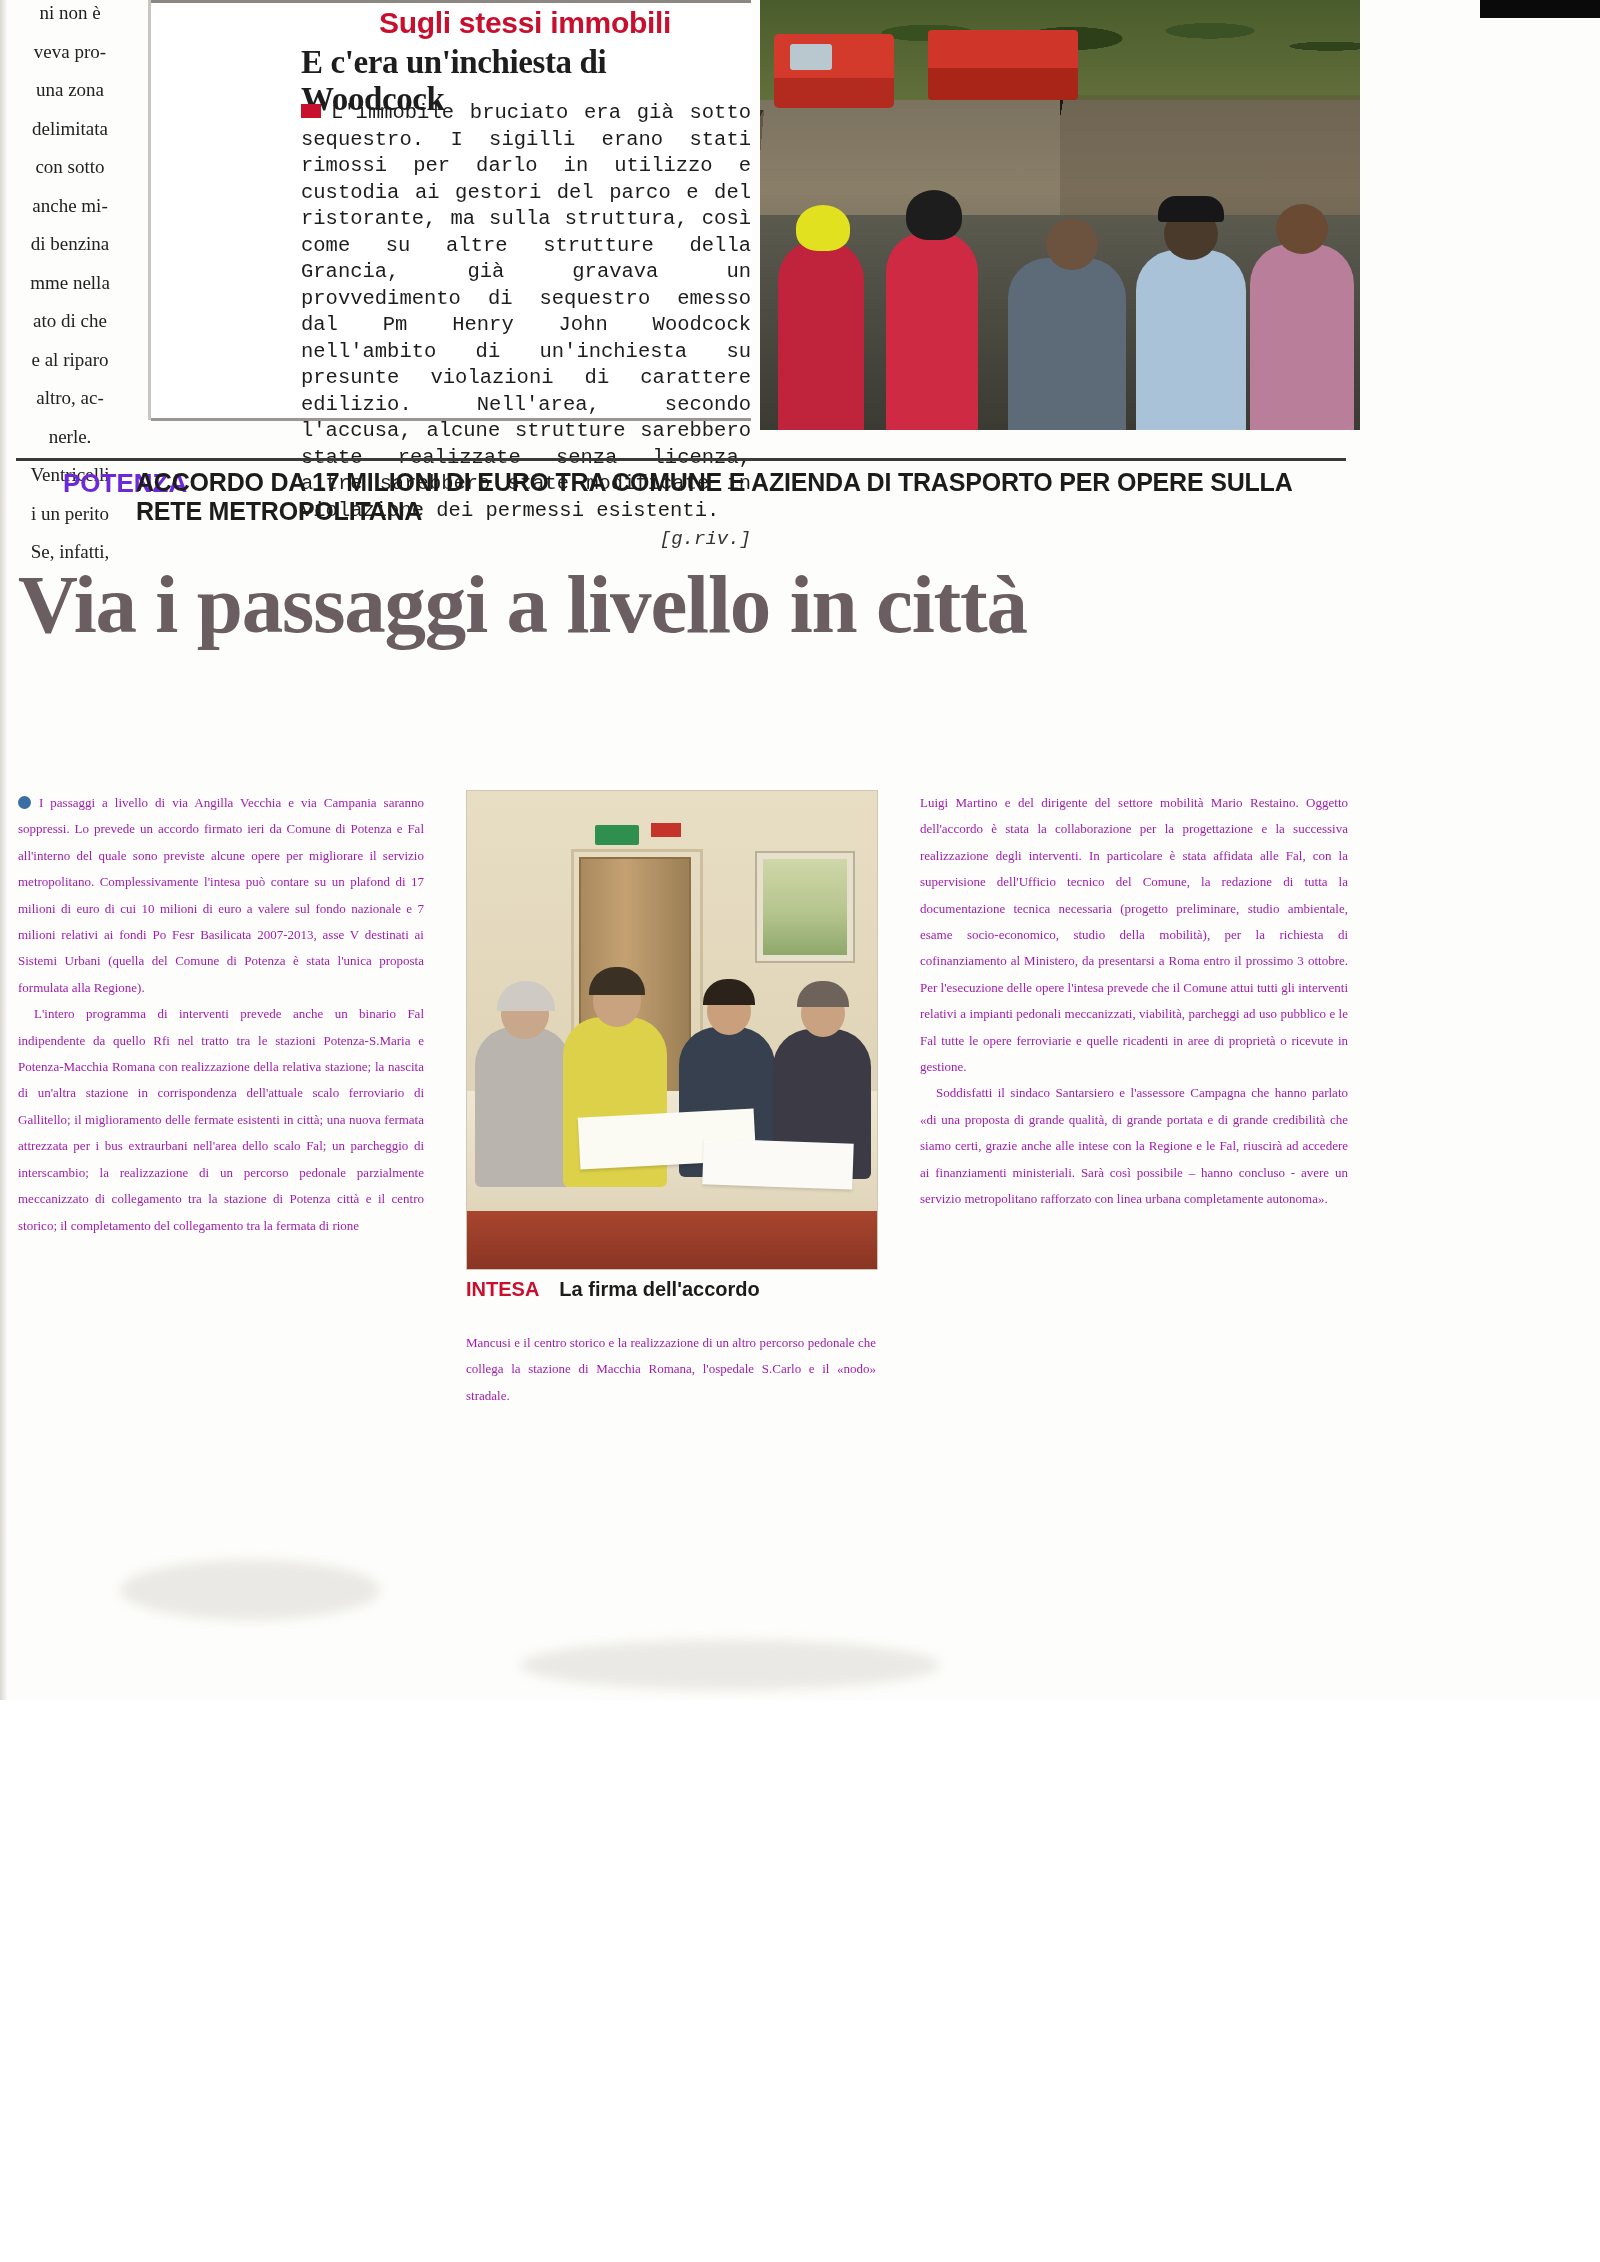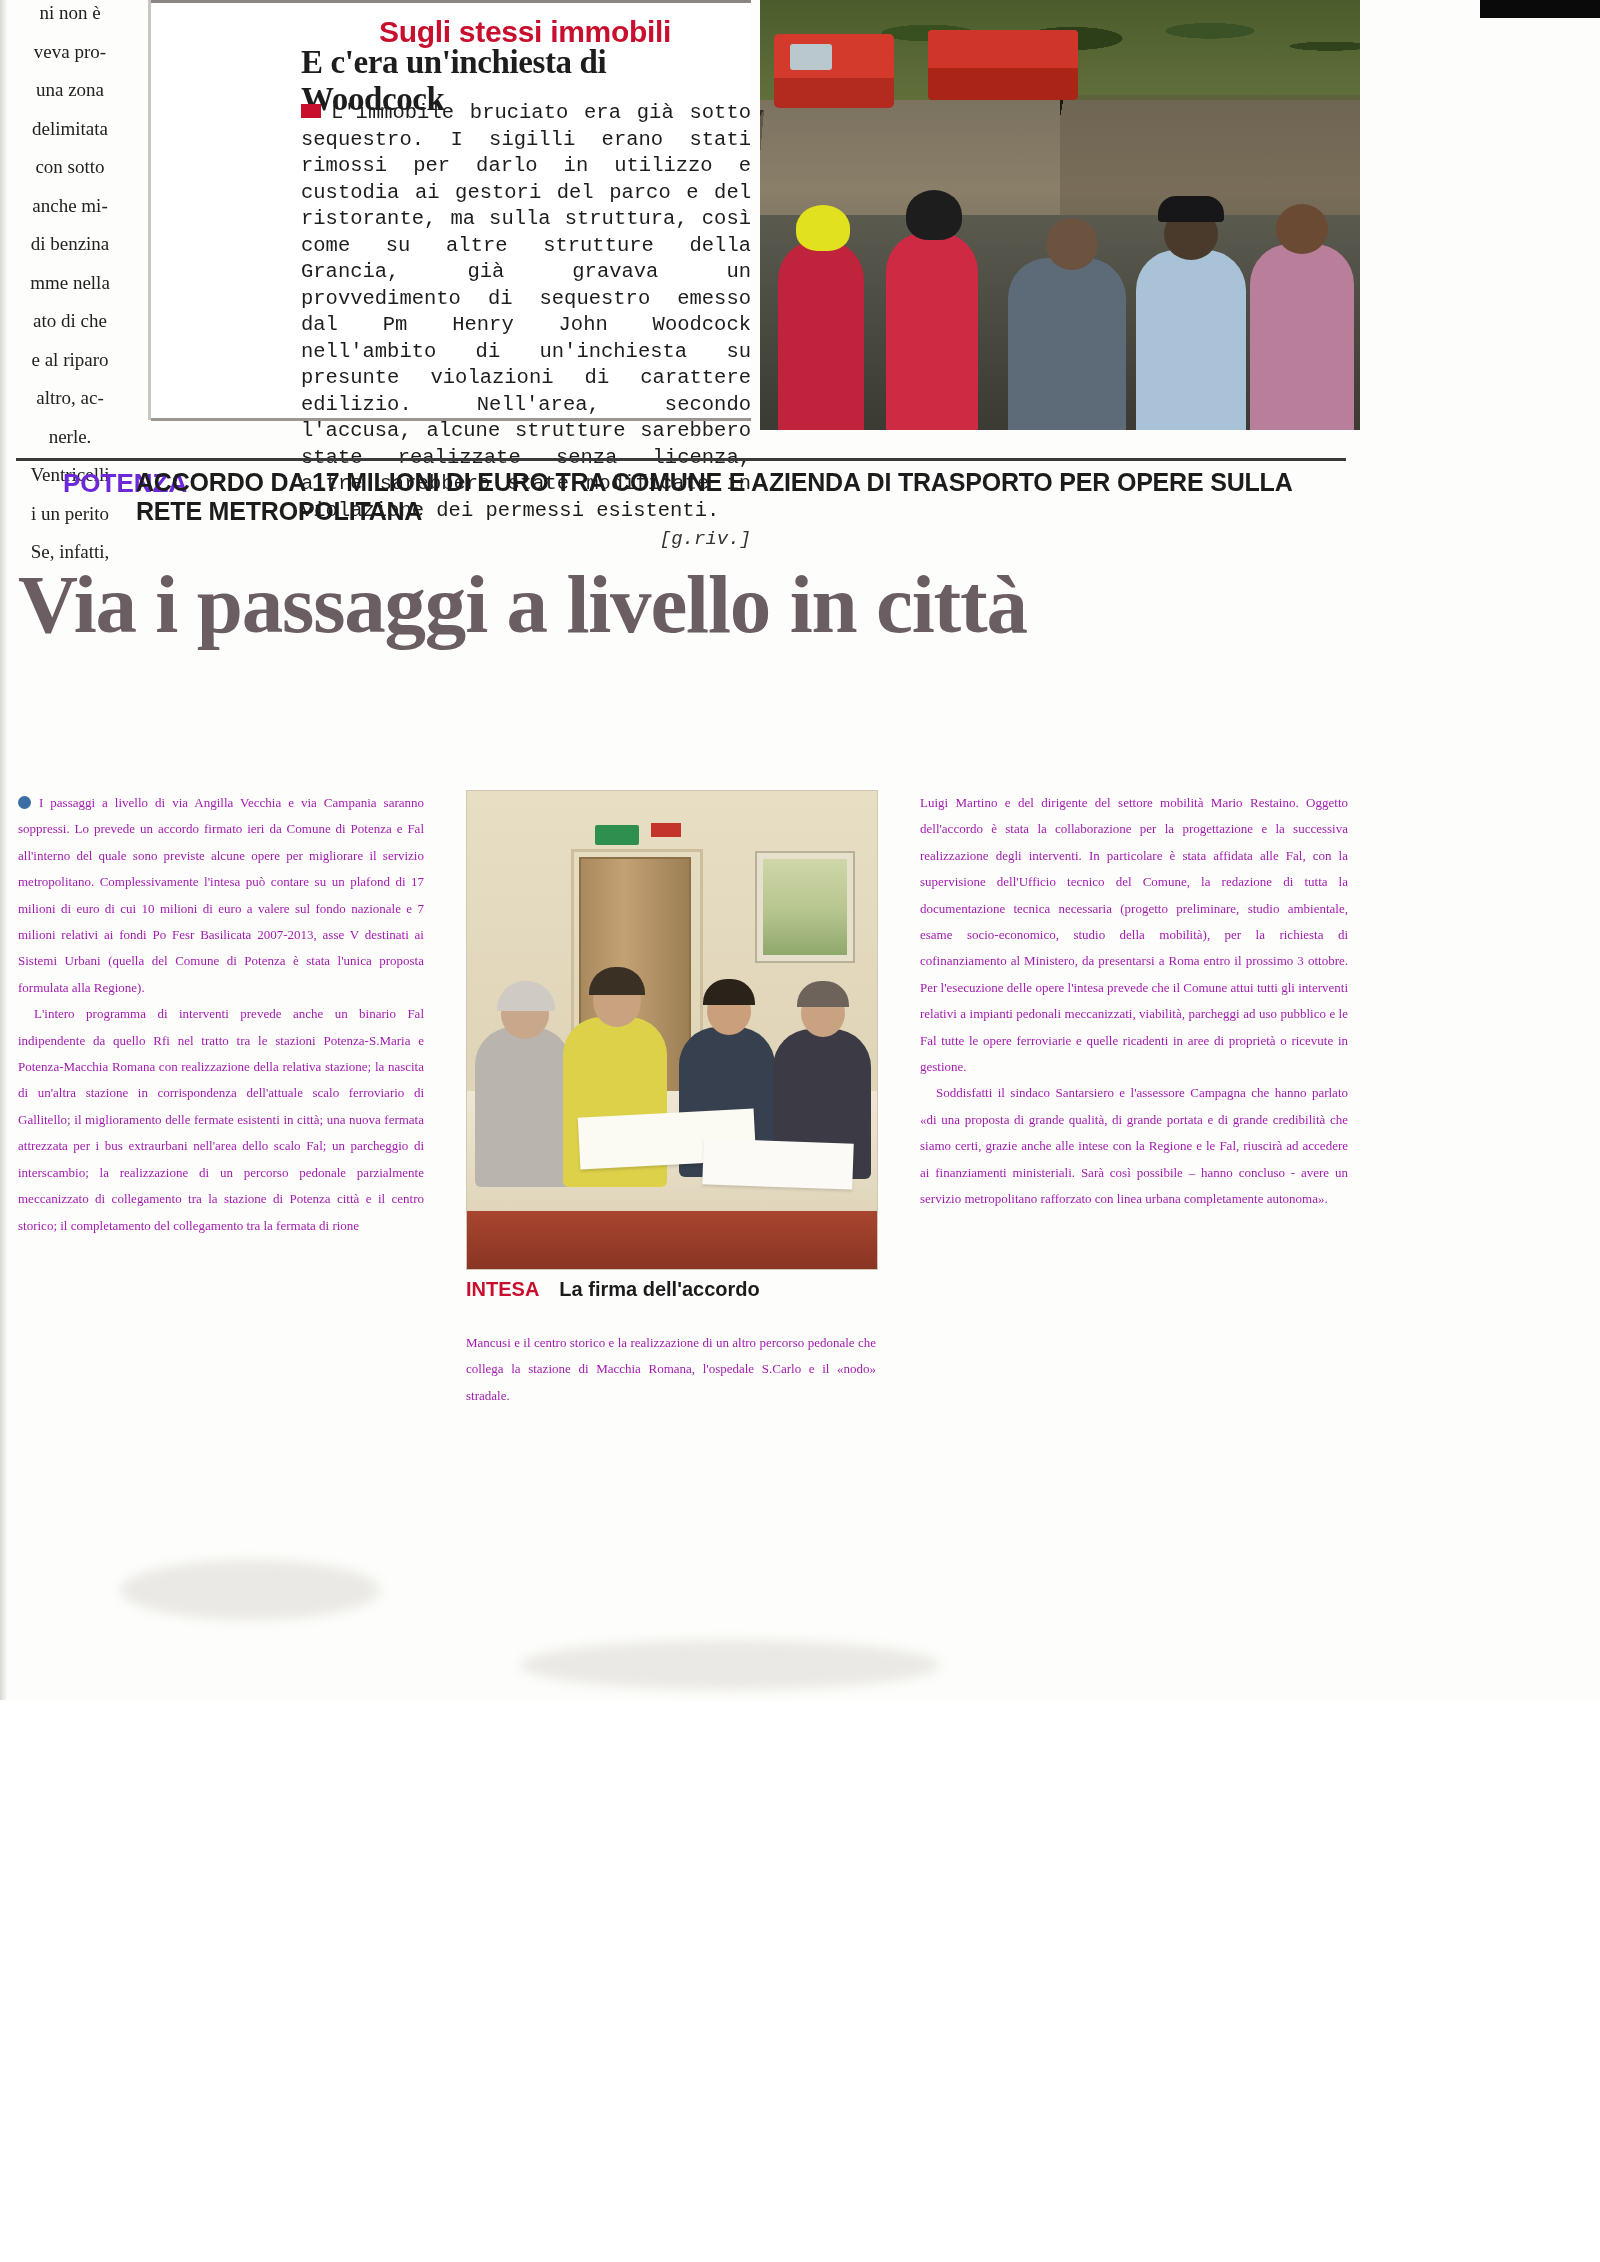--- a/index.html
+++ b/index.html
@@ -68,21 +68,20 @@
   .kicker-red {
     position: absolute;
     left: 228px; top: 6px;
     width: 370px;
     font-family: "Liberation Sans", sans-serif;
     font-weight: bold;
     font-size: 30px;
     color: #c8102e;
     letter-spacing: -0.3px;
     text-align: left;
-    margin-top: 9px;
   }
   .top-headline {
     position: absolute;
     left: 150px; top: 44px;
     width: 448px;
     font-family: "Liberation Serif", serif;
     font-weight: bold;
     font-size: 33px;
     color: #1d1d1d;
     letter-spacing: -0.4px;

